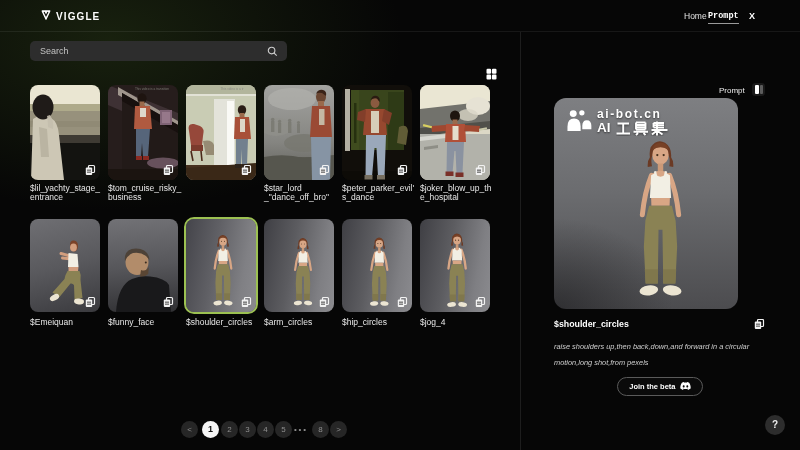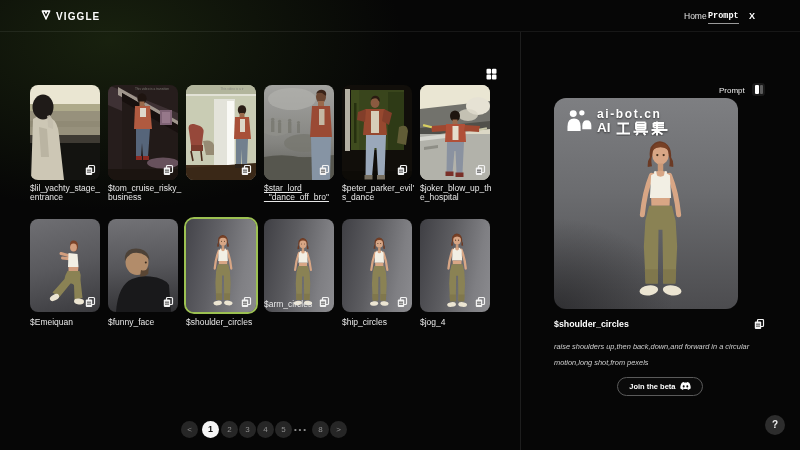--- a/index.html
+++ b/index.html
@@ -105,20 +105,27 @@
   <div id="topbar"></div>
   <svg id="logo" width="10" height="10" viewBox="0 0 22 22">
     <path d="M2.5 2 L19.5 2 L11 20.5 Z" fill="#fff" stroke="#fff" stroke-width="2.5" stroke-linejoin="round"></path>
     <path d="M6.8 4.5 L11 12.5 L15.2 4.5" fill="none" stroke="#10130c" stroke-width="2.6"></path>
   </svg>
   <div id="brand">VIGGLE</div>
   <div class="nav" id="nav-home">Home</div>
   <div class="nav" id="nav-prompt">Prompt</div>
   <div class="nav" id="nav-x">X</div>
 
+  <div id="search">
+    <span class="ph">Search</span>
+    <svg width="11" height="11" viewBox="0 0 12 12">
+      <circle cx="5" cy="5" r="3.6" fill="none" stroke="#cfcfcf" stroke-width="1.2"></circle>
+      <line x1="7.8" y1="7.8" x2="10.6" y2="10.6" stroke="#cfcfcf" stroke-width="1.2"></line>
+    </svg>
+  </div>
 
   <svg id="gridicon" width="11" height="12" viewBox="0 0 11 12">
     <rect x="0.5" y="0.8" width="4.6" height="5" rx="1.1" fill="#fff"></rect>
     <rect x="5.9" y="0.8" width="4.6" height="5" rx="1.1" fill="#fff"></rect>
     <rect x="0.5" y="6.6" width="4.6" height="5" rx="1.1" fill="#fff"></rect>
     <rect x="5.9" y="6.6" width="4.6" height="5" rx="1.1" fill="#fff"></rect>
   </svg>
 
   <div class="thumb" style="left:30px; top:85px;">
     <svg width="70" height="95" viewBox="0 0 70 95">
@@ -258,21 +265,21 @@
       <rect x="59" y="43" width="8" height="2" fill="#c8c8a8" transform="rotate(-12 63 44)"></rect>
       <path d="M27 57 L44 57 L42.5 88 L36.5 88 L35.5 66 L34.5 66 L32.5 88 L26.5 88 Z" fill="#8a92a0"></path>
       <rect x="25.5" y="86.5" width="8" height="4.5" fill="#7a3028"></rect>
       <rect x="35.5" y="87.5" width="8" height="4.5" fill="#7a3028"></rect>
       <use href="#copyic" x="55" y="80"></use>
     </svg>
   </div>
 
   <div class="lab" style="left:30px; top:184px;">$lil_yachty_stage_<br>entrance</div>
   <div class="lab" style="left:108px; top:184px;">$tom_cruise_risky_<br>business</div>
-  <div class="lab" style="left:264px; top:184px;text-decoration:underline;">$star_lord<br>_"dance_off_bro"</div>
+  <div class="lab" style="left:264px; top:184px;">$star_lord<br>_"dance_off_bro"</div>
   <div class="lab" style="left:342px; top:184px;">$peter_parker_evil'<br>s_dance</div>
   <div class="lab" style="left:420px; top:184px;">$joker_blow_up_th<br>e_hospital</div>
 
   <div class="thumb" style="left:30px; top:219px; height:93px; background:linear-gradient(165deg,#6f6f73 0%, #59595d 50%, #3a3a3e 100%);">
     <svg width="70" height="93" viewBox="0 0 70 93">
       <path d="M40 26 Q40 21 44 21.5 Q48 22 48 27 Q48 31 45 32.5 L42 32 Q40 30 40 26Z" fill="#7a4228"></path>
       <ellipse cx="43.5" cy="28.5" rx="3.4" ry="4" fill="#d29e7e"></ellipse>
       <path d="M40 37 Q35 35.5 31 34.5" stroke="#d29e7e" stroke-width="3" fill="none" stroke-linecap="round"></path>
       <path d="M42 40 Q37 39.5 32.5 39" stroke="#d29e7e" stroke-width="3" fill="none" stroke-linecap="round"></path>
       <path d="M38.5 34 L47.5 35 L48.5 48 L38 48 Z" fill="#f2efe4"></path>
@@ -323,21 +330,21 @@
       <g transform="translate(15.5,13.5) scale(0.72)">
           <use href="#woman"></use>
         </g>
       <use href="#copyic" x="55" y="78"></use>
     </svg>
   </div>
 
   <div class="lab" style="left:30px; top:318px;">$Emeiquan</div>
   <div class="lab" style="left:108px; top:318px;">$funny_face</div>
   <div class="lab" style="left:186px; top:318px;">$shoulder_circles</div>
-  <div class="lab" style="left:264px; top:300px;">$arm_circles</div>
+  <div class="lab" style="left:264px; top:318px;">$arm_circles</div>
   <div class="lab" style="left:342px; top:318px;">$hip_circles</div>
   <div class="lab" style="left:420px; top:318px;">$jog_4</div>
 
   <div class="pg" style="left:181px;">&lt;</div>
   <div class="pg on" style="left:202px;">1</div>
   <div class="pg" style="left:221px;">2</div>
   <div class="pg" style="left:239px;">3</div>
   <div class="pg" style="left:257px;">4</div>
   <div class="pg" style="left:275px;">5</div>
   <div id="dots">•••</div>

